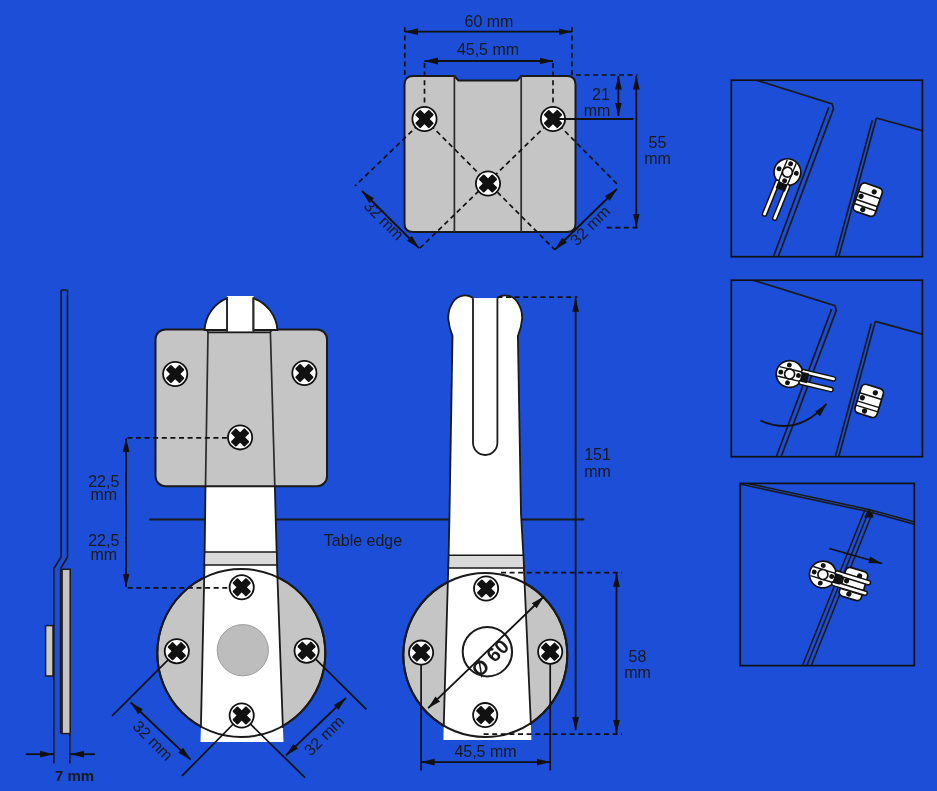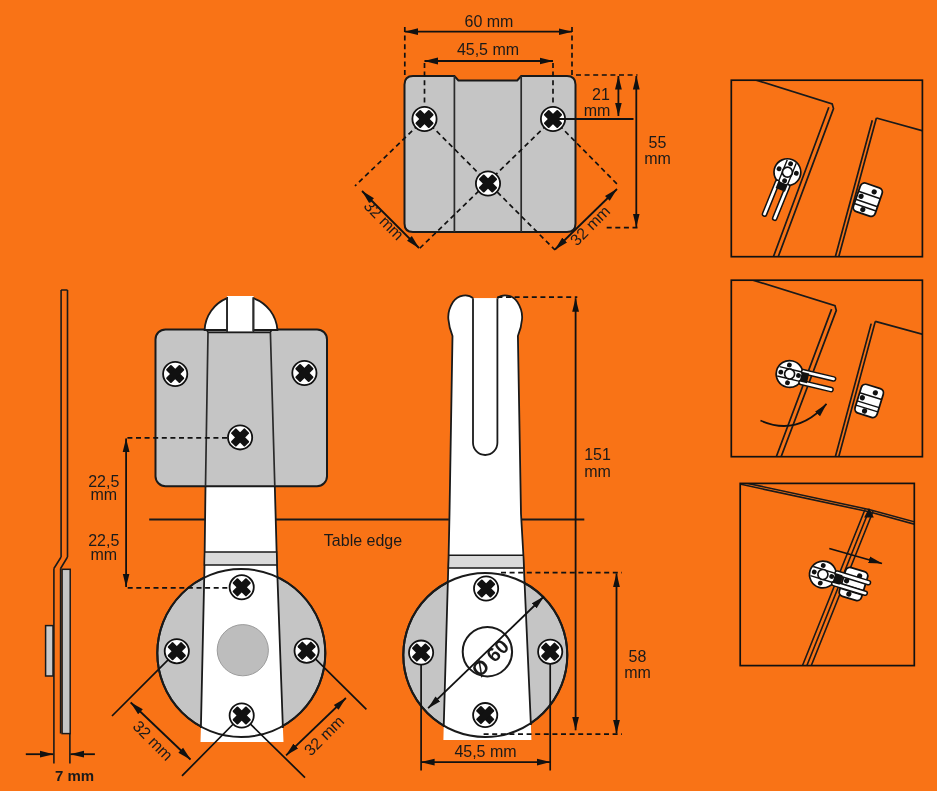--- a/index.html
+++ b/index.html
@@ -1,16 +1,16 @@
 <!DOCTYPE html>
 <html><head>
 <meta charset="utf-8">
 <style>
 html,body{margin:0;padding:0;background:#fff;}
-#page{position:relative;width:937px;height:791px;background:#f97316;overflow:hidden;}
+#page{position:relative;width:937px;height:791px;background:#1d4ed8;overflow:hidden;}
 text{font-family:"Liberation Sans",sans-serif;fill:#1a1a1a;}
 </style>
 </head>
 <body>
 <div id="page">
 <svg width="937" height="791" viewBox="0 0 937 791">
 <defs>
 <marker id="ah" viewBox="0 0 14 8" refX="13.5" refY="4" markerWidth="14" markerHeight="8" orient="auto-start-reverse" markerUnits="userSpaceOnUse">
           <path d="M13.8,4 L0,0.6 L0,7.4 Z" fill="#111"></path>
         </marker>

